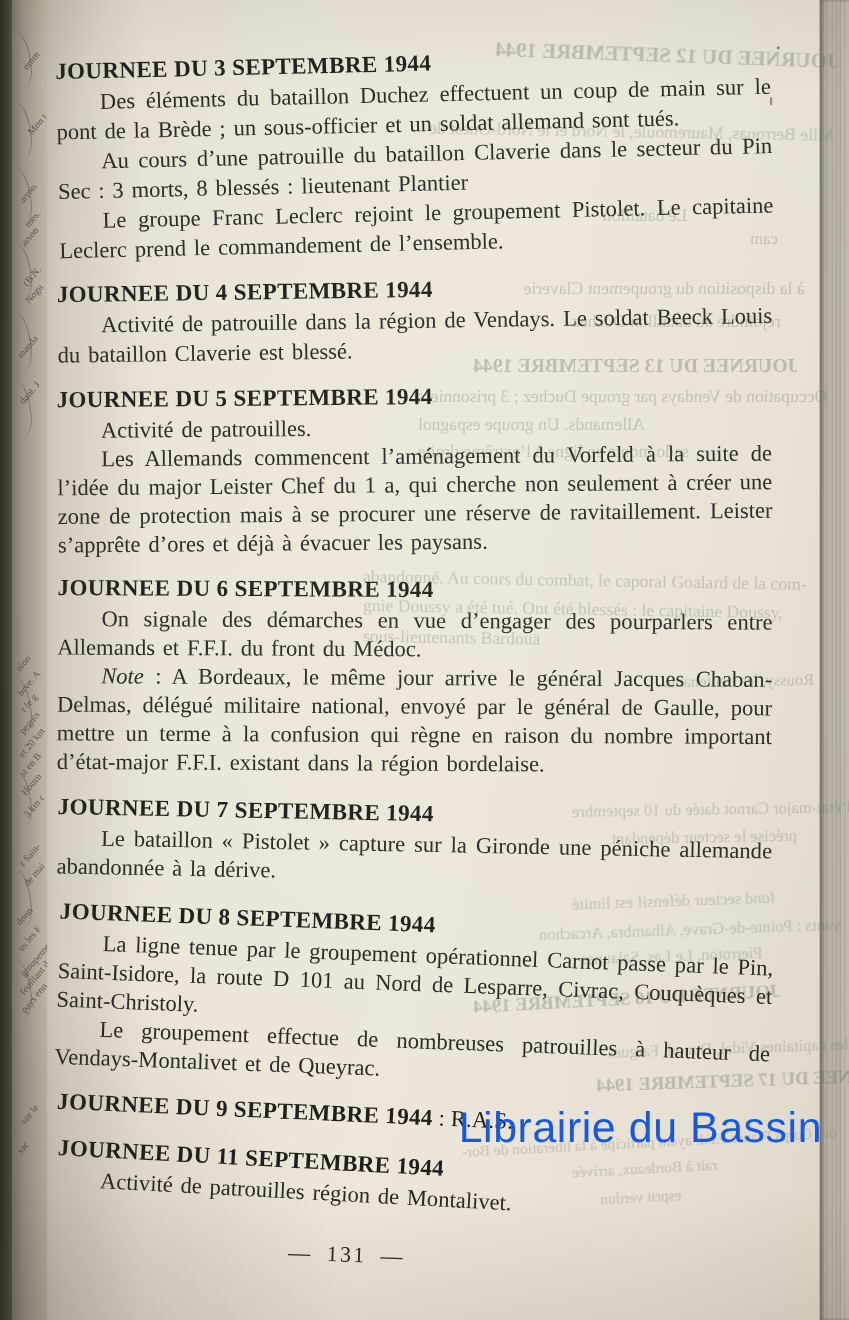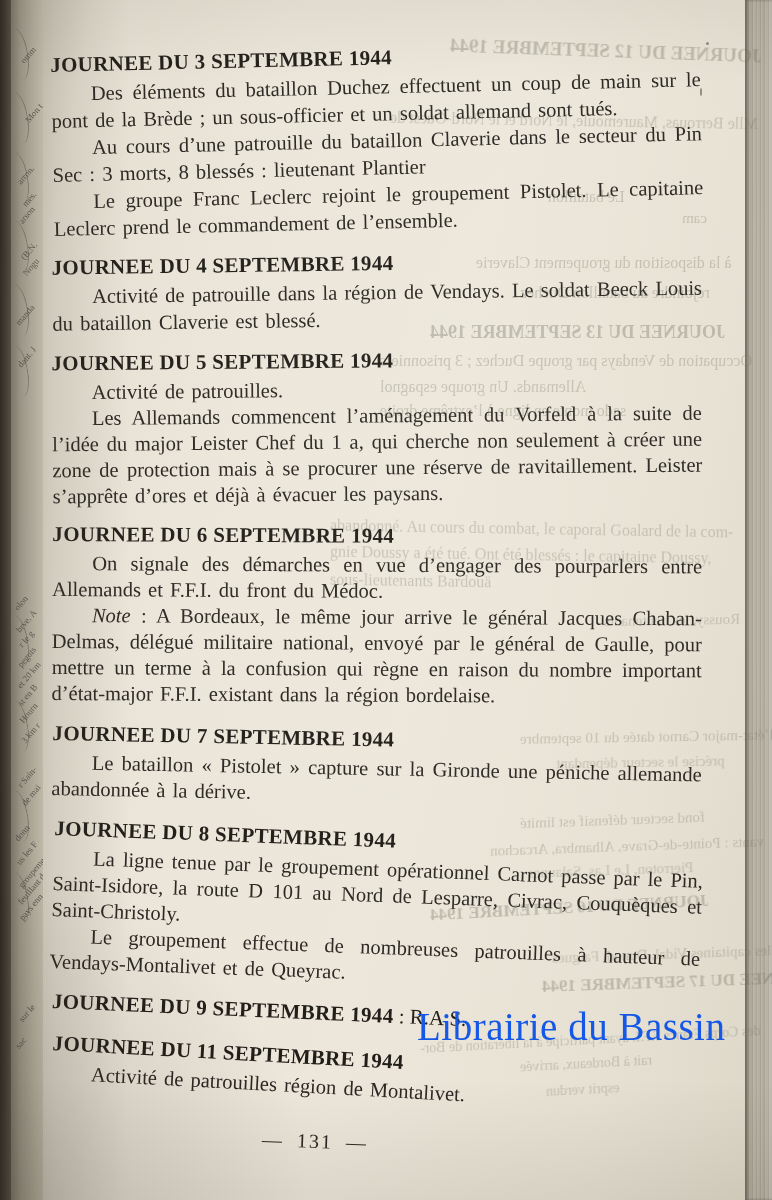--- a/index.html
+++ b/index.html
@@ -74,21 +74,21 @@
   .bleed-layer{position:absolute;inset:0;z-index:6;}
   .bleed{
     position:absolute;white-space:nowrap;color:#6e705f;opacity:.30;
     filter:blur(.4px);font-family:"Liberation Serif","DejaVu Serif",serif;
   }
   .bleed.bold{font-weight:700;opacity:.36;}
   .bleed.mir{transform:scaleX(-1);}
   
   .watermark{
     position:absolute;left:417px;top:1004px;z-index:40;
-    font-family:Liberation Serif, serif;
+    font-family:Liberation Sans, sans-serif;
     font-size:39px;font-weight:400;letter-spacing:.5px;white-space:nowrap;
   }
   
   .lighting{
     position:absolute;inset:0;z-index:30;pointer-events:none;
     background:
       radial-gradient(130% 95% at 58% 38%,rgba(255,255,255,.05),rgba(0,0,0,0) 62%),
       radial-gradient(40% 28% at 0% 100%,rgba(60,54,42,.20),rgba(0,0,0,0) 100%),
       linear-gradient(90deg,rgba(62,56,44,.30) 0px,rgba(62,56,44,.12) 55px,rgba(0,0,0,0) 130px),
       linear-gradient(180deg,rgba(70,64,50,.07),rgba(0,0,0,0) 7%),

